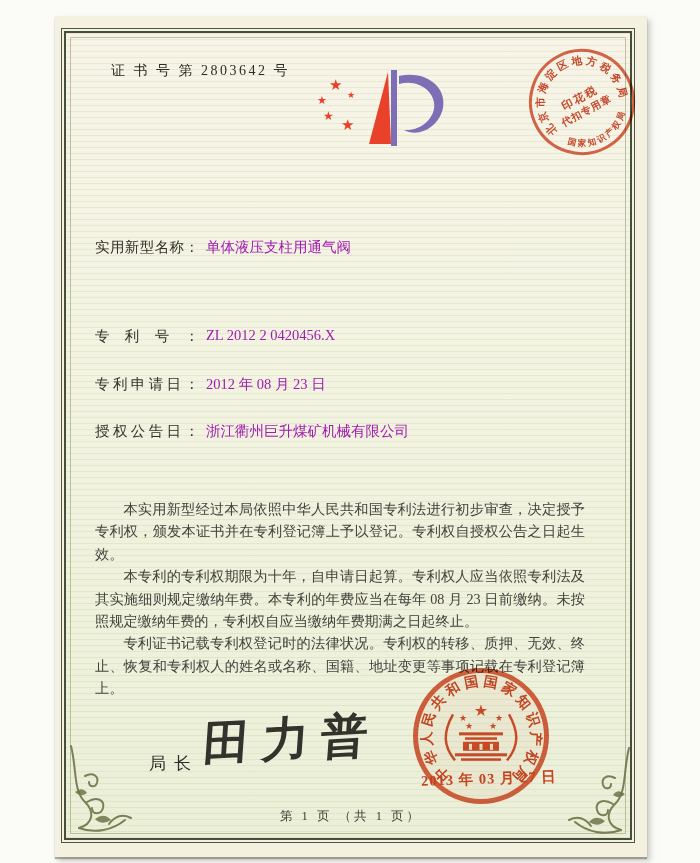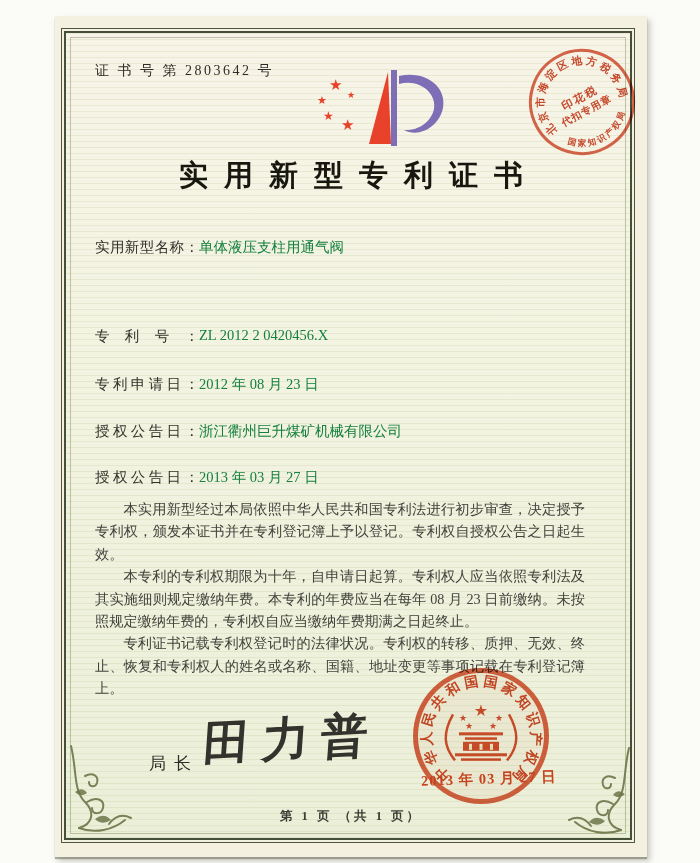--- a/index.html
+++ b/index.html
@@ -16,35 +16,35 @@
   .frame{
     position:absolute;left:9px;top:15px;right:15px;bottom:17px;
     border:2px solid #454f39;outline:1px solid #4d5741;outline-offset:2px;
     background:
       repeating-linear-gradient(180deg, rgba(150,168,98,.14) 0 1px, rgba(0,0,0,0) 1px 6px),
       linear-gradient(180deg,#f7f4e7 0%,#f2f3e1 45%,#ebefd8 100%);
     pointer-events:none;
   }
   .inner-frame{position:absolute;inset:4px;border:1px solid rgba(122,132,82,.45);}
   .cert-no{
-    position:absolute;left:40px;top:46px;
+    position:absolute;left:56px;top:46px;
     font-size:14px;letter-spacing:2.5px;color:#2e2c26;
   }
   .logo{position:absolute;left:252px;top:52px;width:140px;height:84px;}
   .title{
     position:absolute;left:0;right:0;top:140px;text-align:center;
     font-size:29px;font-weight:600;letter-spacing:16px;text-indent:16px;
     color:#17170f;
   }
   .row{position:absolute;left:40px;height:20px;font-size:14.5px;color:#33312a;white-space:nowrap;}
   .row .lbl{
     display:inline-block;width:104px;vertical-align:top;
     text-align:justify;text-align-last:justify;
   }
-  .row .val{color:#15803d;}
+  .row .val{margin-left:7px;color:#a21caf;}
   .row-0{top:222px}.row-1{top:269px}.row-2{top:311px}
   .row-3{top:359px}.row-4{top:406px}.row-5{top:452px}
   .body-text{
     position:absolute;left:40px;right:62px;top:482px;
     font-size:14.2px;line-height:22.4px;text-align:justify;color:#42423c;
   }
   .body-text p{margin:0;text-indent:2em;}
   .signer{
     position:absolute;left:94px;top:736px;font-size:17px;
     letter-spacing:8px;color:#2f2d27;
@@ -80,21 +80,21 @@
   [data-ring]{position:absolute;left:50%;top:50%;width:0;height:0;overflow:visible;}
   [data-ring] span{
     position:absolute;left:-8px;top:-8px;width:16px;height:16px;
     line-height:16px;text-align:center;display:block;
   }
   .ring-office{font-size:14px;font-weight:bold;color:#d14a28;}
   .ring-tax-top{font-size:10.5px;font-weight:bold;color:#cf4b30;}
   .ring-tax-bottom{font-size:8.5px;font-weight:bold;color:#cf4b30;}
   .footer{
     position:absolute;left:0;right:0;top:792px;text-align:center;
-    font-size:12.5px;letter-spacing:3px;color:#3e3c34;font-weight:bold;
+    font-size:12.5px;letter-spacing:3px;color:#3e3c34;
   }
   .flourish{position:absolute;width:82px;height:94px;}
   .flourish-bl{left:10px;top:726px;}
   .flourish-br{left:498px;top:728px;transform:scaleX(-1);}
 </style>
 </head>
 <body>
 
 <div class="page">
 
@@ -139,36 +139,32 @@
       <text x="16" y="52" font-size="12">★</text>
       <text x="34" y="62" font-size="15">★</text>
       <polygon points="81,4 84,76 62,76"></polygon>
     </g>
     <g fill="#7e6eb5">
       <rect x="84" y="2" width="6" height="76"></rect>
       <path d="M92 8 C 120 2, 140 20, 136 40 C 132 59, 112 70, 97 62 C 110 63, 124 55, 127 41 C 130 25, 112 10, 92 16 Z"></path>
     </g>
   </svg>
 
-  <div class="title">实用新型专利证书</div>
 
   <div class="row row-0">
     <span class="lbl">实用新型名称：</span><span class="val">单体液压支柱用通气阀</span>
   </div>
   <div class="row row-2">
     <span class="lbl">专利号：</span><span class="val">ZL 2012 2 0420456.X</span>
   </div>
   <div class="row row-3">
     <span class="lbl">专利申请日：</span><span class="val">2012 年 08 月 23 日</span>
   </div>
   <div class="row row-4">
     <span class="lbl">授权公告日：</span><span class="val">浙江衢州巨升煤矿机械有限公司</span>
-  </div>
-  <div class="row row-5">
-    <span class="lbl">授权公告日：</span><span class="val">2013 年 03 月 27 日</span>
   </div>
 
   <div class="body-text">
     <p>本实用新型经过本局依照中华人民共和国专利法进行初步审查，决定授予专利权，颁发本证书并在专利登记簿上予以登记。专利权自授权公告之日起生效。</p>
     <p>本专利的专利权期限为十年，自申请日起算。专利权人应当依照专利法及其实施细则规定缴纳年费。本专利的年费应当在每年 08 月 23 日前缴纳。未按照规定缴纳年费的，专利权自应当缴纳年费期满之日起终止。</p>
     <p>专利证书记载专利权登记时的法律状况。专利权的转移、质押、无效、终止、恢复和专利权人的姓名或名称、国籍、地址变更等事项记载在专利登记簿上。</p>
   </div>
 
   <div class="signer">局长</div>
   <div class="signature">田力普</div>

